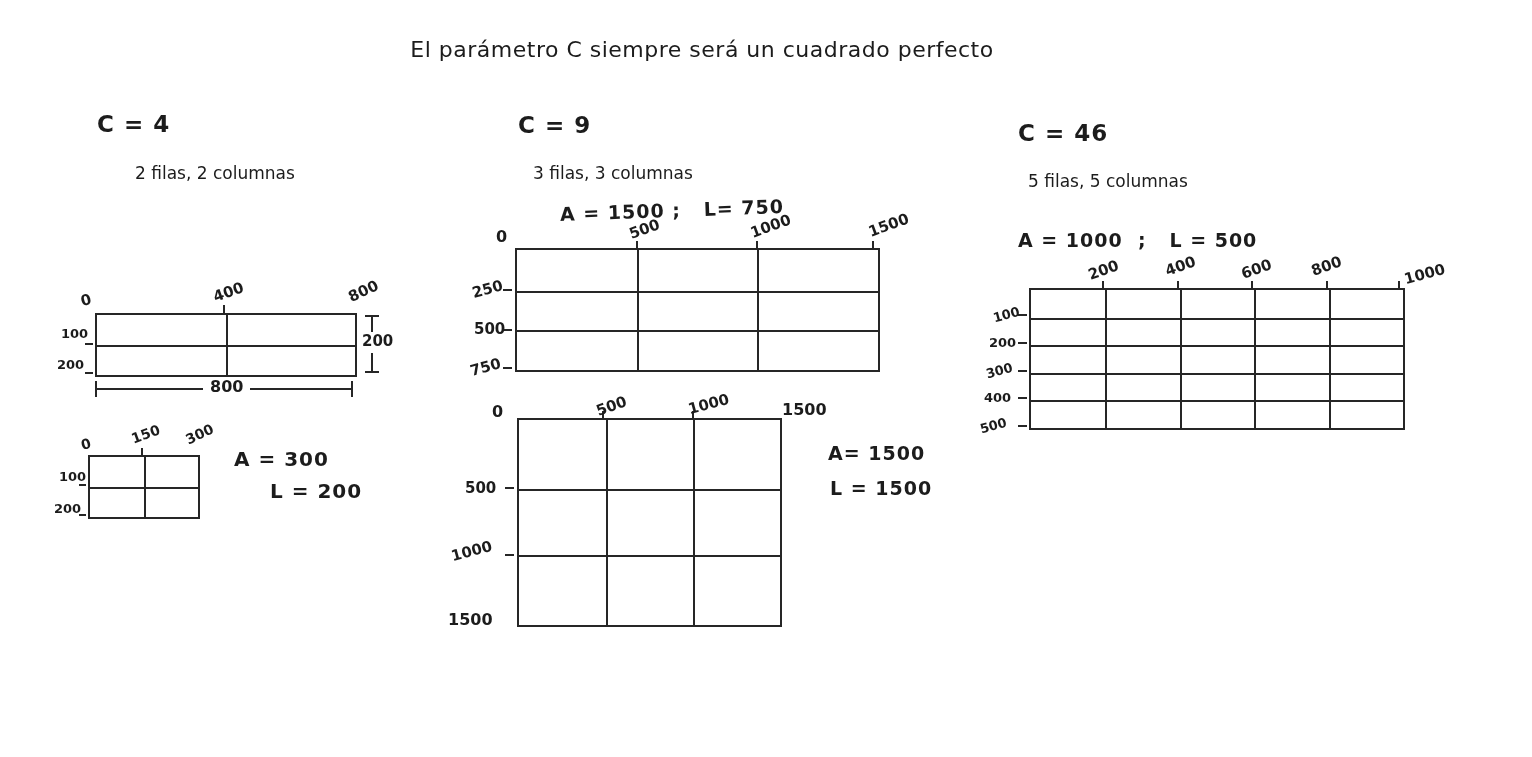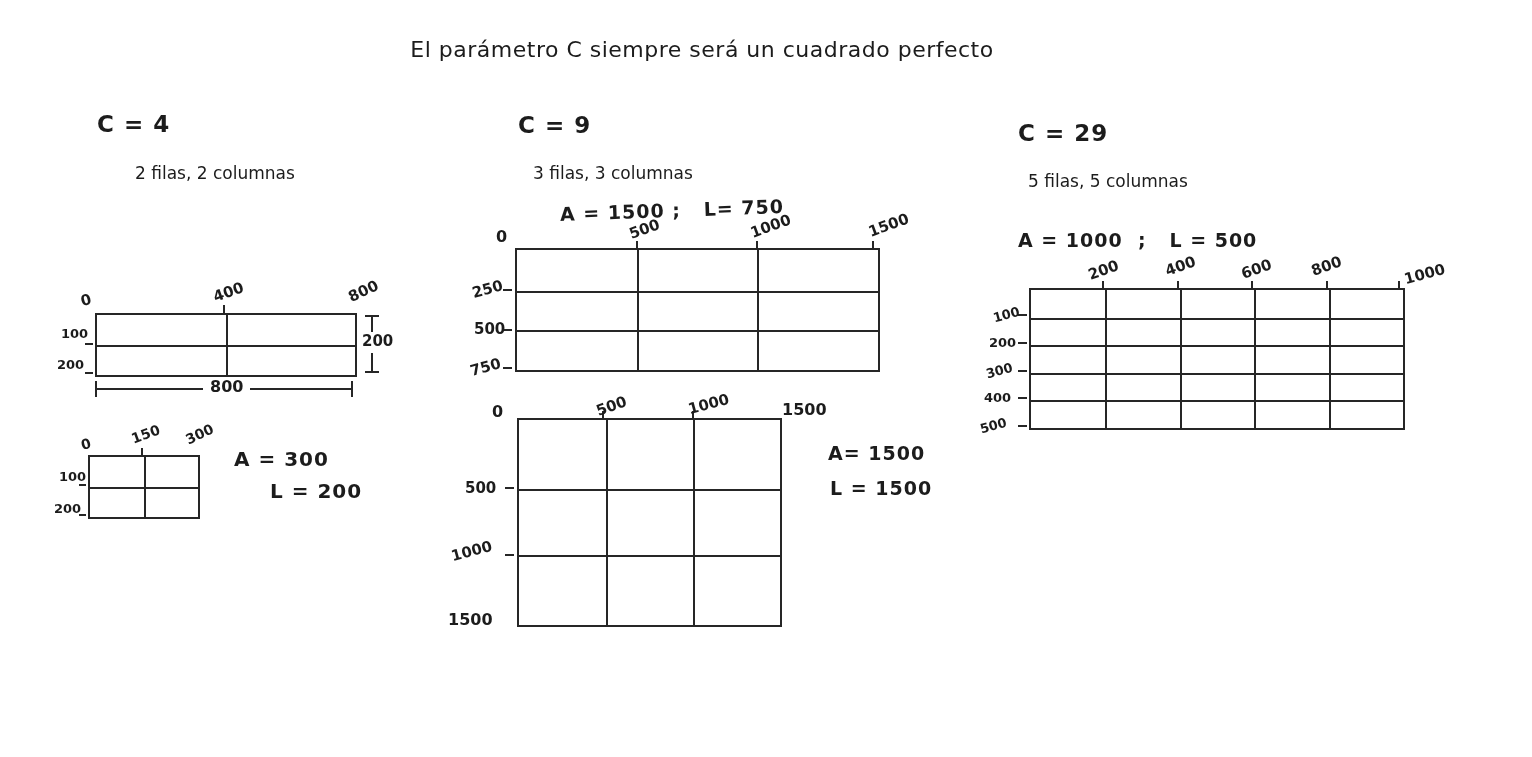--- a/index.html
+++ b/index.html
@@ -109,21 +109,21 @@
   <div class="txt num" style="left:492px;top:403px;font-size:16px;">0</div>
   <div class="txt num rot20" style="left:596px;top:398px;font-size:15px;">500</div>
   <div class="txt num rot15" style="left:688px;top:396px;font-size:15px;">1000</div>
   <div class="txt num" style="left:782px;top:401px;font-size:16px;">1500</div>
   <div class="txt num" style="left:465px;top:480px;font-size:15px;">500</div>
   <div class="txt num rot15" style="left:451px;top:543px;font-size:15px;">1000</div>
   <div class="txt num" style="left:448px;top:611px;font-size:16px;">1500</div>
   <div class="txt params" style="left:828px;top:443px;font-size:19px;">A= 1500</div>
   <div class="txt params" style="left:830px;top:478px;font-size:19px;">L = 1500</div>
 
-  <div class="txt clabel" style="left:1018px;top:120px;">C = 29</div>
+  <div class="txt clabel" style="left:1018px;top:120px;">C = 46</div>
   <div class="txt sub" style="left:1028px;top:172px;">5 filas, 5 columnas</div>
   <div class="txt params" style="left:1018px;top:230px;">A = 1000  ;   L = 500</div>
 
   <div class="gbox" style="left:1029px;top:288px;width:372px;height:138px;">
     <div class="dv" style="left:20%;"></div>
     <div class="dv" style="left:40%;"></div>
     <div class="dv" style="left:60%;"></div>
     <div class="dv" style="left:80%;"></div>
     <div class="dh" style="top:20%;"></div>
     <div class="dh" style="top:40%;"></div>

